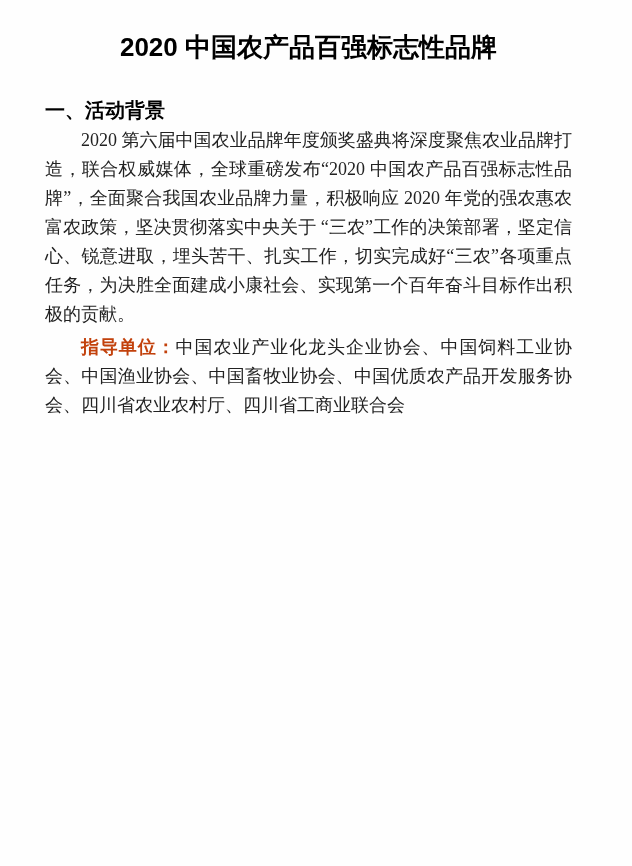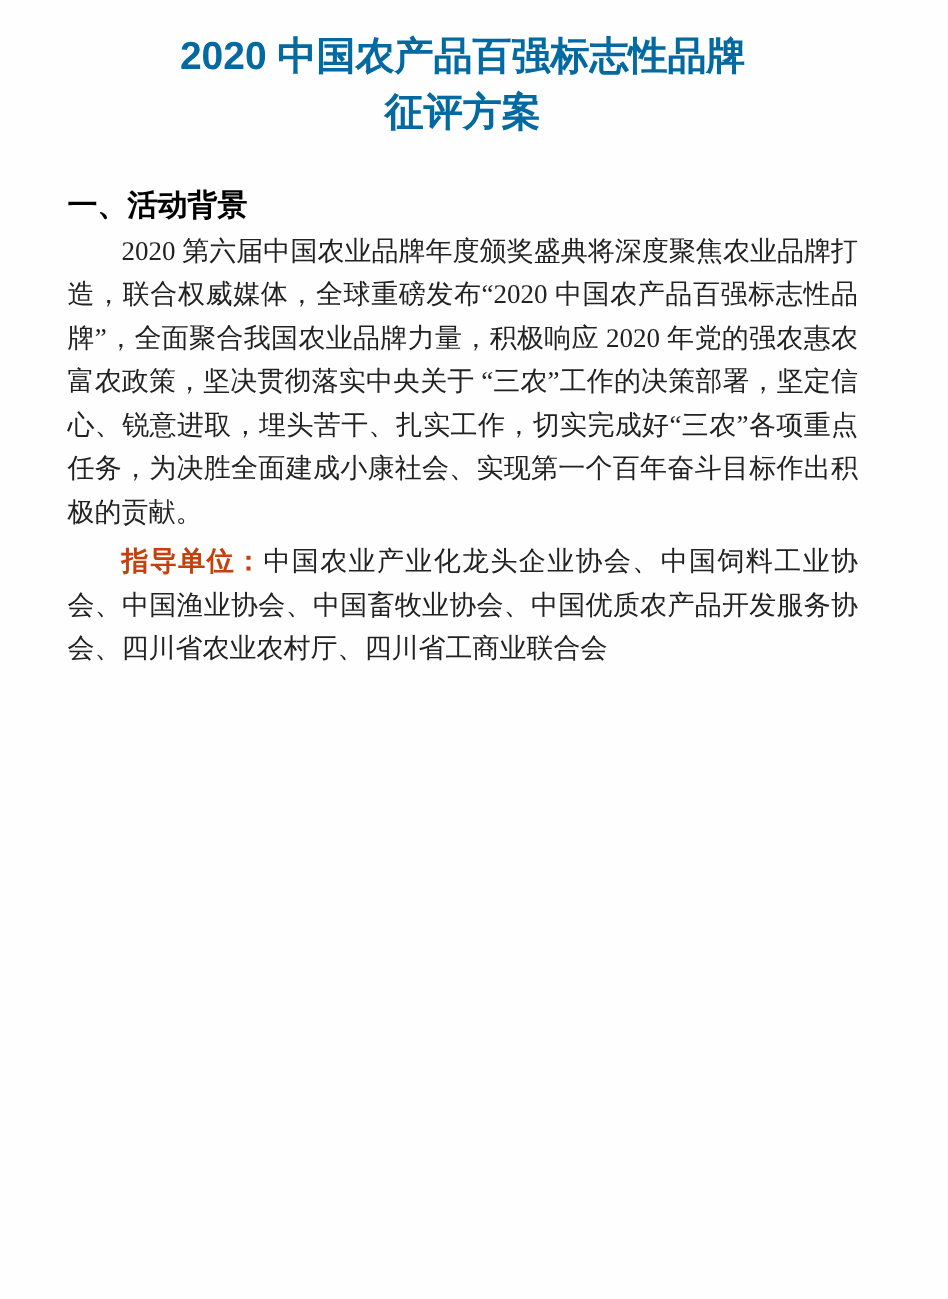--- a/index.html
+++ b/index.html
@@ -16,22 +16,22 @@
     box-sizing: border-box;
     padding: 18px 60px 0 45px;
     color: #1f1f1f;
   }
   .doc-title {
     text-align: center;
     font-family: "Liberation Sans", "DejaVu Sans", sans-serif;
     font-weight: bold;
     font-size: 26px;
     line-height: 37px;
-    color: #0369a1;
-    margin: 1px;
+    color: #000000;
+    margin: 11px;
   }
   .section-heading {
     font-family: "Liberation Sans", "DejaVu Sans", sans-serif;
     font-weight: bold;
     font-size: 20px;
     line-height: 24px;
     color: #000000;
     margin: 0;
   }
   .heading-1 { margin-top: 32px; }
@@ -54,21 +54,20 @@
     color: #c2410c;
   }
 </style>
 </head>
 <body>
 
 <div class="page">
 
   <h1 class="doc-title">
     <span>2020 中国农产品百强标志性品牌</span><br>
-    <span>征评方案</span>
   </h1>
 
   <h2 class="section-heading heading-1">一、活动背景</h2>
 
 
 
   <p class="body-para">2020 第六届中国农业品牌年度颁奖盛典将深度聚焦农业品牌打造，联合权威媒体，全球重磅发布“2020 中国农产品百强标志性品牌”，全面聚合我国农业品牌力量，积极响应 2020 年党的强农惠农富农政策，坚决贯彻落实中央关于 “三农”工作的决策部署，坚定信心、锐意进取，埋头苦干、扎实工作，切实完成好“三农”各项重点任务，为决胜全面建成小康社会、实现第一个百年奋斗目标作出积极的贡献。</p>
 
 
   <p class="body-para org-para">

